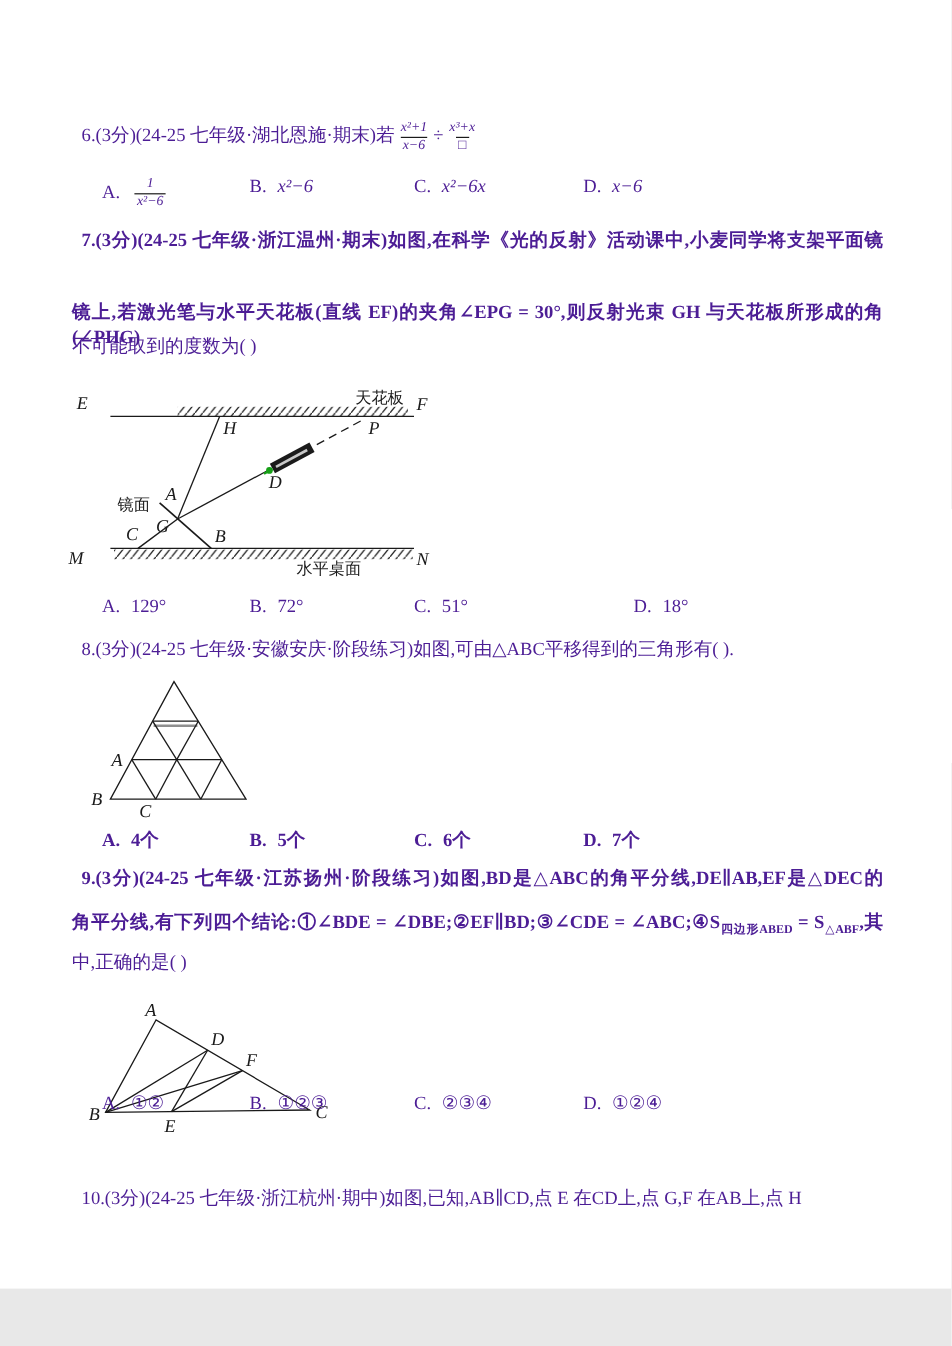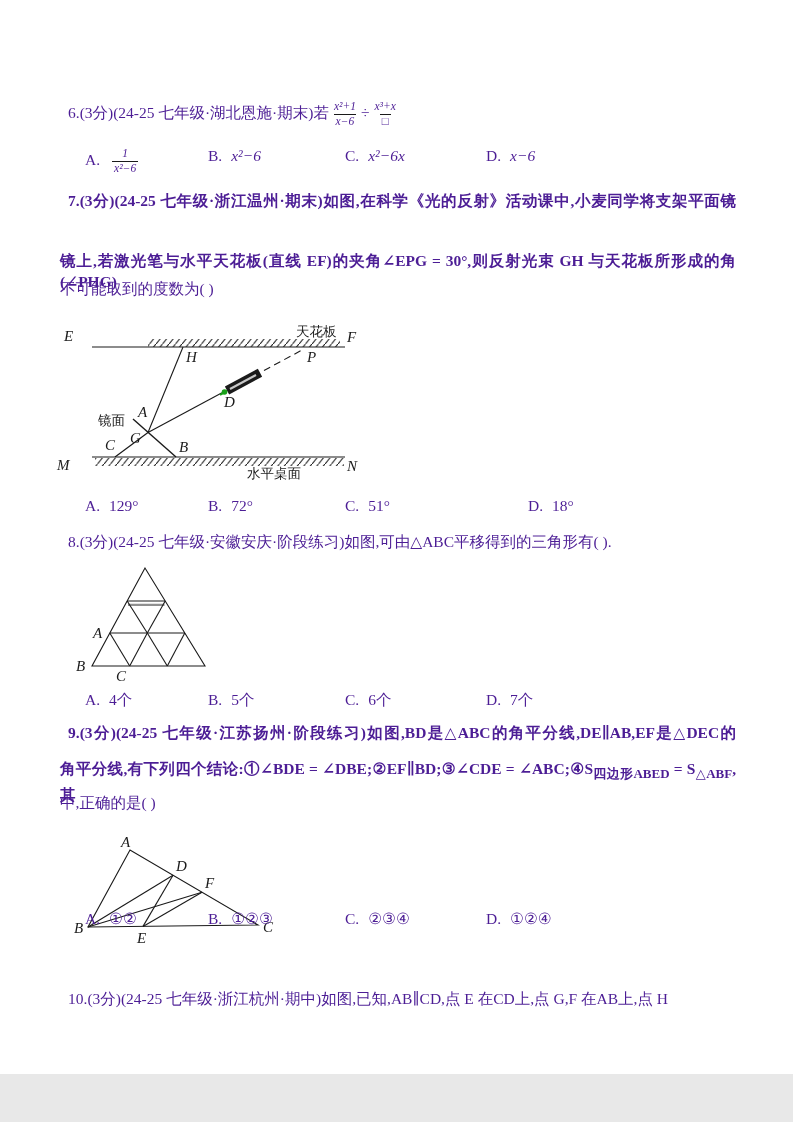--- a/index.html
+++ b/index.html
@@ -9,21 +9,21 @@
   .wrapline{position:absolute;font-size:15.5px;line-height:21px;}
   .just{text-align:justify;text-align-last:justify;font-weight:bold;}
   .opts{position:absolute;width:793px;height:26px;}
   .opt{position:absolute;top:0;font-size:15.5px;white-space:nowrap;}
   .opt .lab{margin-right:9px;}
   .it{font-style:italic;}
   .frac{display:inline-flex;flex-direction:column;align-items:center;vertical-align:middle;
         font-size:11.5px;line-height:1.2;margin:0 3px;font-style:italic;}
   .frac .den{border-top:1px solid #1a1a1a;padding:0 2px;}
   .frac .num{padding:0 2px;}
-  sub{font-size:13px;}
+  sub{font-size:10px;}
   svg{position:absolute;overflow:visible;}
   svg text{font-family:"Liberation Serif","DejaVu Serif",serif;fill:#1a1a1a;}
   .ptl{font-size:15px;font-style:italic;}
   .cjk{font-size:13.5px;}
 </style>
 </head>
 <body>
 
 <div class="page">
 
@@ -117,21 +117,21 @@
       <line x1="147.3" y1="633" x2="167.3" y2="666"></line>
       <line x1="167.3" y1="666" x2="184.8" y2="633"></line>
     </g>
     <g>
       <text class="ptl" x="93" y="638">A</text>
       <text class="ptl" x="76" y="671">B</text>
       <text class="ptl" x="116" y="681">C</text>
     </g>
   </svg>
 
-  <div class="opts" style="top:690px;">
+  <div class="opts" style="top:690px;font-weight:bold;">
     <span class="opt" style="left:85px;"><span class="lab">A.</span><span>4个</span></span>
     <span class="opt" style="left:208px;"><span class="lab">B.</span><span>5个</span></span>
     <span class="opt" style="left:345px;"><span class="lab">C.</span><span>6个</span></span>
     <span class="opt" style="left:486px;"><span class="lab">D.</span><span>7个</span></span>
   </div>
 
   <div class="wrapline just" style="left:68px;top:722px;width:668px;">9.(3分)(24-25 七年级·江苏扬州·阶段练习)如图,BD是△ABC的角平分线,DE∥AB,EF是△DEC的</div>
   <div class="wrapline just" style="left:60px;top:758px;width:676px;">
     <span>角平分线,有下列四个结论:①∠BDE = ∠DBE;②EF∥BD;③∠CDE = ∠ABC;④S</span><sub>四边形ABED</sub><span> = S</span><sub>△ABF</sub><span>,其</span>
   </div>

